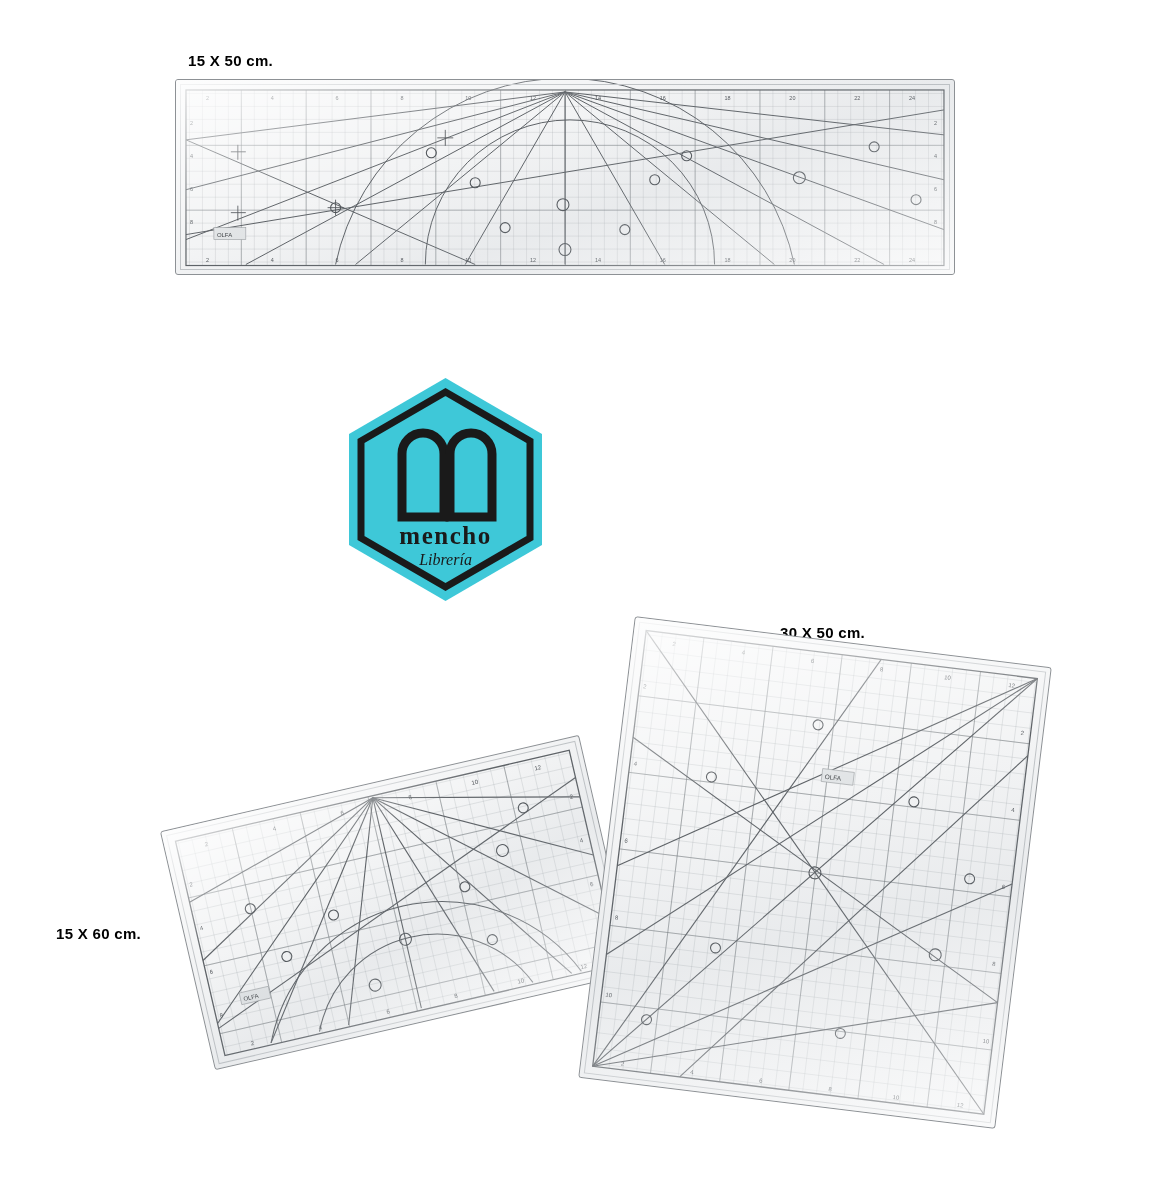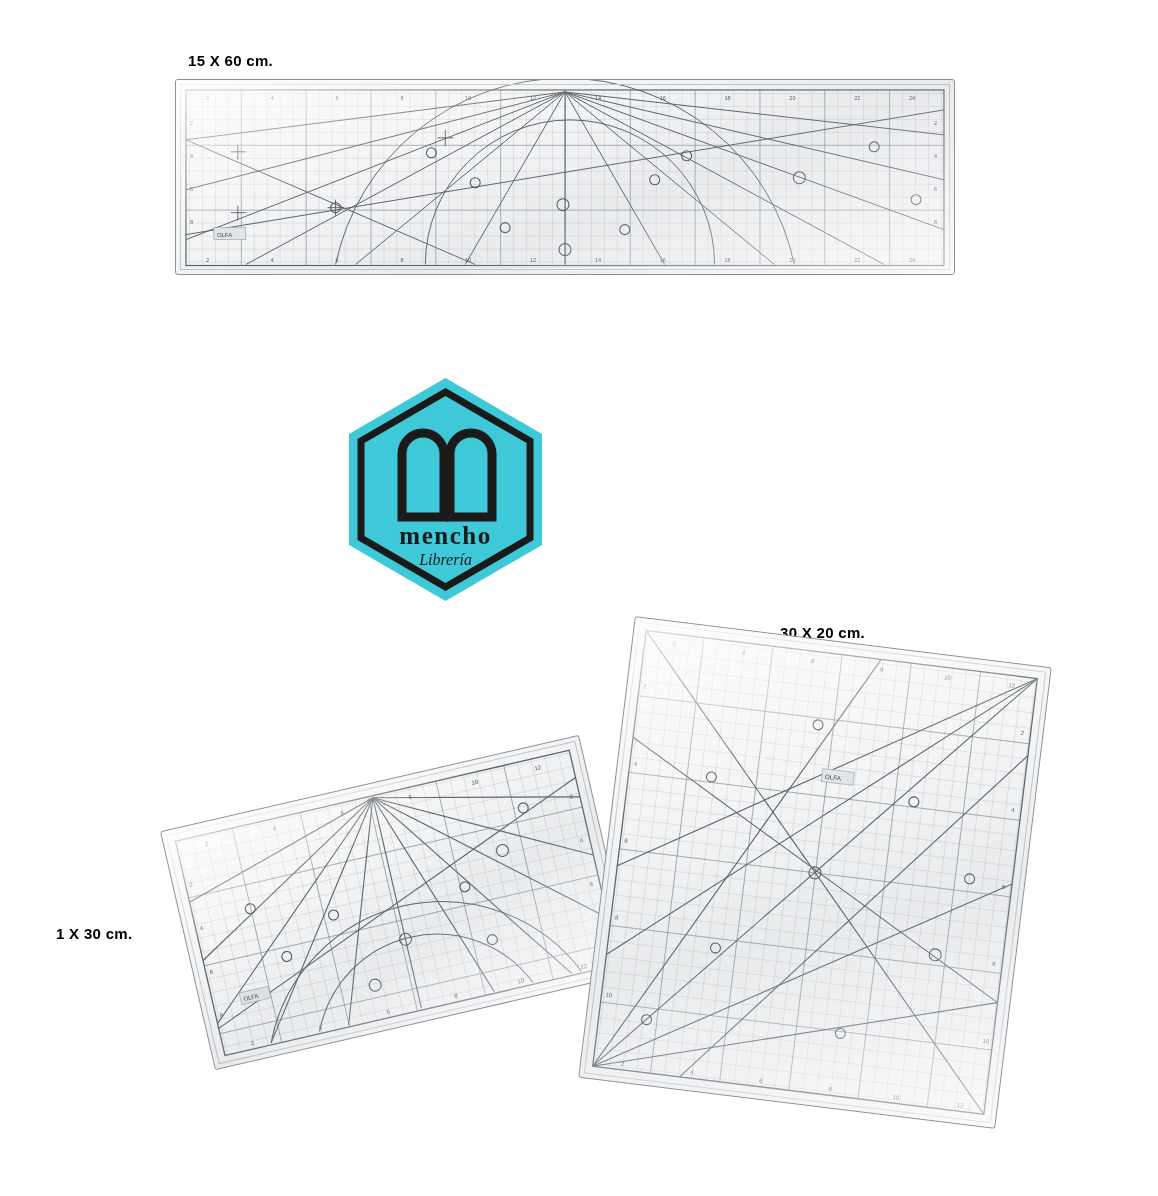--- a/index.html
+++ b/index.html
@@ -105,21 +105,21 @@
   }
   #logo svg { display: block; }
 
   .label-15x60 { left: 188px; top: 52px; }
   .label-15x30 { left: 56px; top: 925px; }
   .label-30x30 { left: 780px; top: 624px; }
 </style>
 </head>
 <body>
 
-<div class="label label-15x60">15 X 60 cm.</div>
+<div class="label label-15x60">15 X 50 cm.</div>
 
 <div class="ruler" id="ruler-15x60">
   <svg class="grid" viewBox="0 0 780 196" preserveAspectRatio="none">
     <defs>
       <pattern id="g60-fine" width="13" height="13" patternUnits="userSpaceOnUse">
         <path d="M 13 0 L 0 0 0 13" fill="none" stroke="#9aa0a5" stroke-width="0.5"></path>
       </pattern>
       <pattern id="g60-coarse" width="65" height="65" patternUnits="userSpaceOnUse">
         <path d="M 65 0 L 0 0 0 65" fill="none" stroke="#5d6368" stroke-width="0.9"></path>
       </pattern>
@@ -225,21 +225,21 @@
 
     <g fill="none" stroke="#1a1a1a" stroke-width="9">
       <path d="M 74 145 L 74 82 A 21 21 0 0 1 116 82 L 116 145 Z"></path>
       <path d="M 122 145 L 122 82 A 21 21 0 0 1 164 82 L 164 145 Z"></path>
     </g>
     <text x="117.5" y="172" text-anchor="middle" fill="#1a1a1a" font-family="Liberation Serif, serif" font-weight="bold" font-size="25" letter-spacing="1.5">mencho</text>
     <text x="117.5" y="193" text-anchor="middle" fill="#1a1a1a" font-family="Liberation Serif, serif" font-style="italic" font-size="16">Librería</text>
   </svg>
 </div>
 
-<div class="label label-15x30">1 X 30 cm.</div>
+<div class="label label-15x30">15 X 60 cm.</div>
 
 <div id="ruler-15x30-wrap">
   <div class="ruler" id="ruler-15x30">
     <svg class="grid" viewBox="0 0 430 245" preserveAspectRatio="none">
       <defs>
         <pattern id="g30-fine" width="14" height="14" patternUnits="userSpaceOnUse">
           <path d="M 14 0 L 0 0 0 14" fill="none" stroke="#9aa0a5" stroke-width="0.55"></path>
         </pattern>
         <pattern id="g30-coarse" width="70" height="70" patternUnits="userSpaceOnUse">
           <path d="M 70 0 L 0 0 0 70" fill="none" stroke="#5d6368" stroke-width="1"></path>
@@ -301,21 +301,21 @@
           <text x="408" y="105">4</text>
           <text x="408" y="150">6</text>
           <text x="408" y="195">8</text>
       </g>
     </svg>
     <div class="inner-frame"></div>
     <div class="shine"></div>
   </div>
 </div>
 
-<div class="label label-30x30">30 X 20 cm.</div>
+<div class="label label-30x30">30 X 50 cm.</div>
 
 <div id="ruler-30x30-wrap">
   <div class="ruler" id="ruler-30x30">
     <svg class="grid" viewBox="0 0 420 465" preserveAspectRatio="none">
       <defs>
         <pattern id="gs-fine" width="14" height="15.5" patternUnits="userSpaceOnUse">
           <path d="M 14 0 L 0 0 0 15.5" fill="none" stroke="#9aa0a5" stroke-width="0.55"></path>
         </pattern>
         <pattern id="gs-coarse" width="70" height="77.5" patternUnits="userSpaceOnUse">
           <path d="M 70 0 L 0 0 0 77.5" fill="none" stroke="#5d6368" stroke-width="1"></path>

